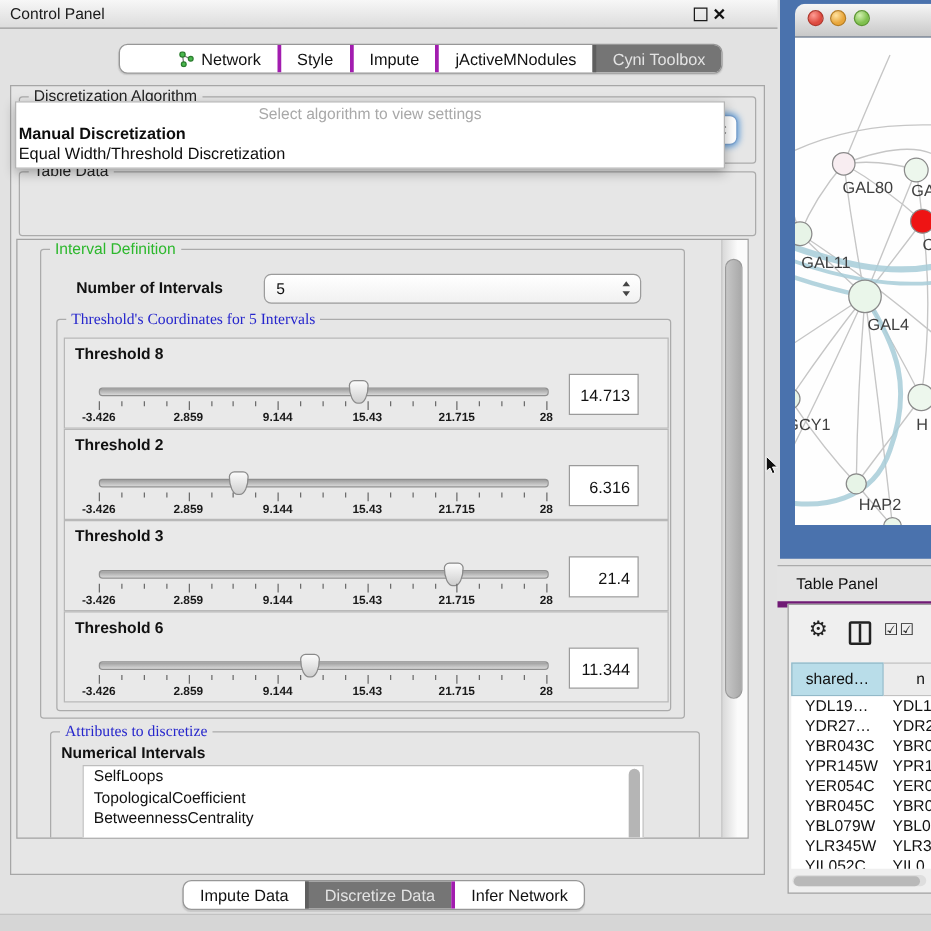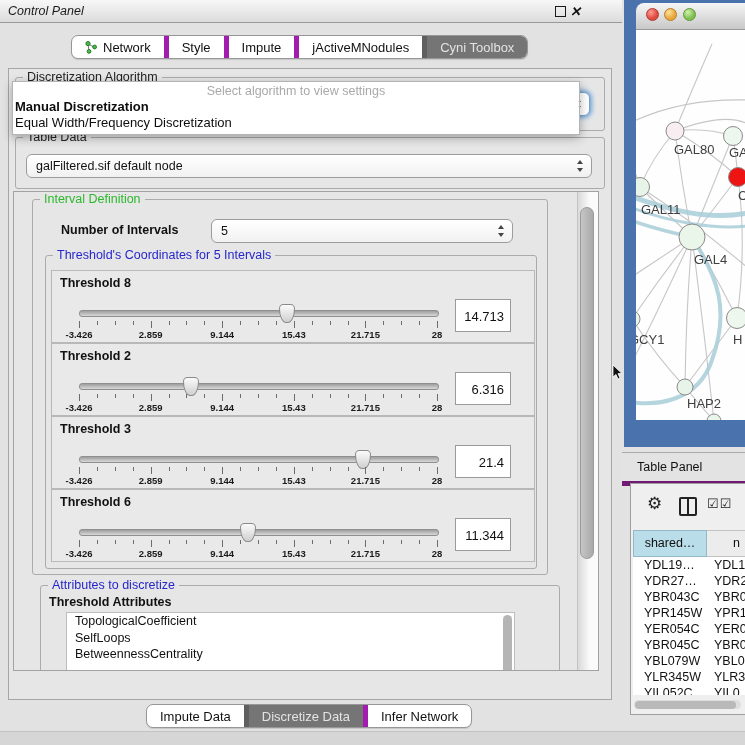--- a/index.html
+++ b/index.html
@@ -4,40 +4,40 @@
 <style>
   html,body{margin:0;padding:0;}
   body{
     width:745px;height:745px;position:relative;overflow:hidden;
     background:#e2e2e2;
     font-family:"Liberation Sans", sans-serif;
     -webkit-font-smoothing:antialiased;
   }
   
   .titlebar{position:absolute;left:0;top:0;width:622px;height:22px;
-    background:linear-gradient(#f7f7f7,#dcdcdc);border-bottom:1px solid #999;font-style:italic;}
+    background:linear-gradient(#f7f7f7,#dcdcdc);border-bottom:1px solid #999;}
   .titlebar .title{position:absolute;left:8px;top:0;line-height:22px;font-size:12.5px;color:#1a1a1a;}
   .float-btn{position:absolute;left:555px;top:6px;width:9px;height:9px;border:1.5px solid #1a1a1a;background:transparent;}
   .close-btn{position:absolute;left:570px;top:2px;font-size:13px;font-weight:bold;color:#111;line-height:20px;}
   
   .segbar{position:absolute;display:flex;height:22px;background:#fff;border:1px solid #979797;
     border-radius:7px;overflow:hidden;box-shadow:0 1px 1px rgba(0,0,0,.12);}
-  .seg{display:flex;align-items:center;padding:0 13px;font-size:13px;color:#111;border-left:5px solid #a21caf;white-space:nowrap;}
+  .seg{display:flex;align-items:center;padding:0 13px;font-size:13px;color:#111;border-left:3px solid #a21caf;white-space:nowrap;}
   .seg:first-child{border-left:none;}
   .seg.sel{background:#757575;color:#e3e3e3;border-left-color:#5f5f5f;}
   .seg-icon{display:inline-block;width:13px;height:13px;margin-right:5px;}
-  #top-tabbar{left:71px;top:35px;}
+  #top-tabbar{left:95px;top:35px;padding-left:34px;}
   #bottom-tabbar{left:146px;top:704px;}
   
   .outer-panel{position:absolute;left:8px;top:68px;width:602px;height:630px;
     border:1px solid #a6a6a6;background:#e6e6e6;}
   .group{position:absolute;border:1px solid #ababab;border-radius:3px;}
   .group-title{position:absolute;top:-7px;left:7px;background:#e6e6e6;padding:0 4px;font-size:12.5px;color:#222;line-height:13px;white-space:nowrap;}
   .group-title.green{color:var(--title-green);}
-  .group-title.blue{color:var(--title-blue);}
+  .group-title.blue{color:var(--title-blue);font-family:Liberation Serif, serif;}
   
   .combo{position:absolute;background:linear-gradient(#ffffff,#f1f1f1);border:1px solid #9c9c9c;border-radius:6px;
     font-size:12.5px;color:#111;}
   .combo .val{position:absolute;left:9px;top:0;line-height:22px;white-space:nowrap;}
   .updown{position:absolute;right:7px;top:4px;width:8px;height:14px;}
   .updown:before,.updown:after{content:"";position:absolute;left:1px;border-left:3.5px solid transparent;border-right:3.5px solid transparent;}
   .updown:before{top:1px;border-bottom:4px solid #444;}
   .updown:after{bottom:1px;border-top:4px solid #444;}
   .focus-combo{position:absolute;left:22px;top:92px;width:566px;height:22px;background:#fff;
     border:1px solid #7aa0cc;border-radius:6px;box-shadow:0 0 5px 1.5px #5e9ad6;z-index:5;}
@@ -148,24 +148,20 @@
   </div>
 
 <div class="outer-panel">
 
   <div class="group" style="left:6px;top:8px;width:588px;height:52px;">
     <span class="group-title">Discretization Algorithm</span>
   </div>
 
   <div class="group" style="left:6px;top:68px;width:588px;height:50px;">
     <span class="group-title">Table Data</span>
-    <div class="combo" style="left:10px;top:16px;width:564px;height:22px;">
-      <span class="val">galFiltered.sif default node</span>
-      <span class="updown"></span>
-    </div>
   </div>
 
   <div class="scrollpane" style="left:4px;top:122px;">
 
     <div class="group" style="left:18px;top:7px;width:514px;height:374px;">
       <span class="group-title green">Interval Definition</span>
       <span style="position:absolute;left:28px;top:23px;font-size:12.5px;font-weight:bold;color:#111;">Number of Intervals</span>
       <div class="combo" style="left:178px;top:19px;width:300px;height:22px;">
         <span class="val">5</span>
         <span class="updown"></span>
@@ -325,25 +321,25 @@
                 <span class="tlabel" style="left: 100%;">28</span>
               </div>
               <div class="thr-value">11.344</div>
             </div>
           </div>
       </div>
     </div>
 
     <div class="group" style="left:26px;top:393px;width:518px;height:112px;">
       <span class="group-title blue">Attributes to discretize</span>
-      <span class="attr-heading" style="left:8px;top:9px;">Threshold Attributes</span>
+      <span class="attr-heading" style="left:8px;top:9px;">Numerical Intervals</span>
       <div class="attr-list" style="left:25px;top:26px;width:447px;height:80px;">
         <div id="attr-items">
+            <div class="attr-item">SelfLoops</div>
             <div class="attr-item">TopologicalCoefficient</div>
-            <div class="attr-item">SelfLoops</div>
             <div class="attr-item">BetweennessCentrality</div>
           </div>
         <div class="list-sb">
             <div class="th"></div>
           </div>
       </div>
     </div>
 
     <div class="vsb-track">
       <div class="vsb-thumb"></div>
@@ -354,21 +350,21 @@
 </div>
 
 <div class="focus-combo">
   <span class="updown"></span>
 </div>
 
 <div class="popup">
   <div class="ph">Select algorithm to view settings</div>
   <div id="popup-options">
       <div class="opt hl">Manual Discretization</div>
-      <div class="opt">Equal Width/Frequency Discretization</div>
+      <div class="opt">Equal Width/Threshold Discretization</div>
     </div>
 </div>
 
 <div id="bottom-tabbar" class="segbar">
     <div class="seg">
       <span>Impute Data</span>
     </div>
     <div class="seg sel">
       <span>Discretize Data</span>
     </div>

